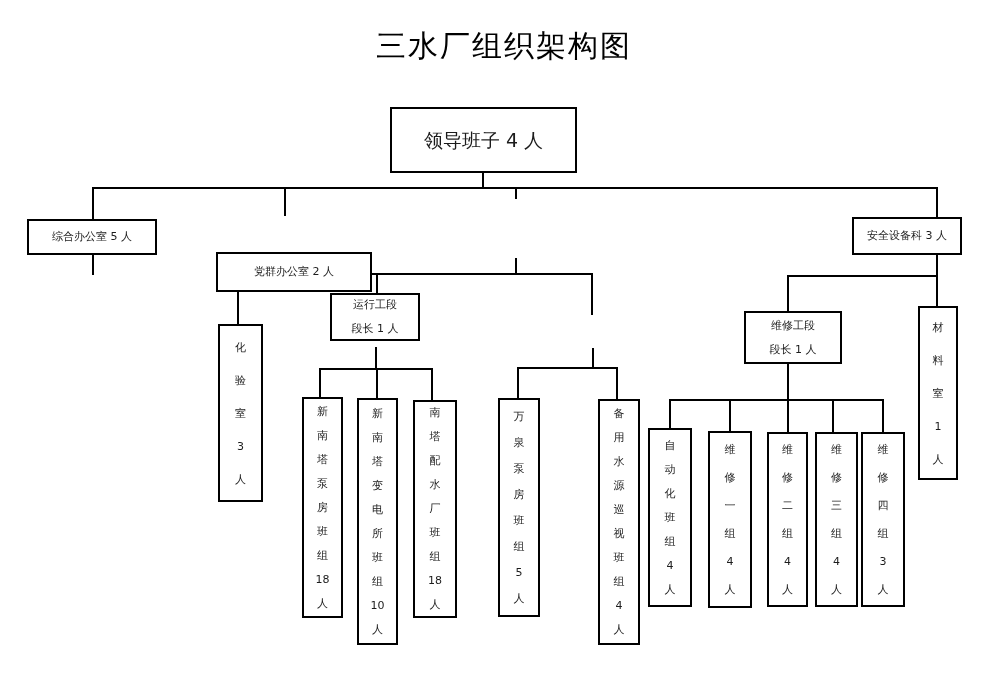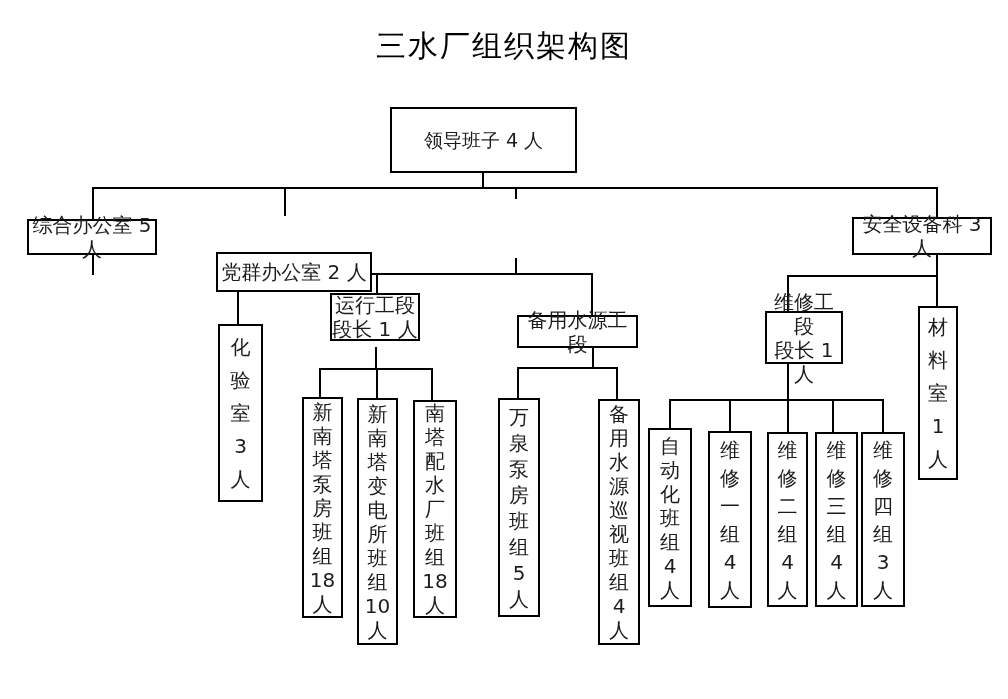--- a/index.html
+++ b/index.html
@@ -7,21 +7,21 @@
     position:relative;width:1008px;height:699px;background:#ffffff;overflow:hidden;
     font-family:"DejaVu Sans",sans-serif;color:#1c1c1c;
   }
   .page-title{
     position:absolute;left:0;top:26px;width:1008px;text-align:center;
     font-size:30px;font-weight:400;letter-spacing:2px;color:#000;
   }
   .box{
     position:absolute;box-sizing:border-box;border:2px solid #000;background:#fff;
     display:flex;align-items:center;justify-content:center;text-align:center;
-    white-space:pre-line;font-size:20px;line-height:24px;
+    white-space:pre-line;font-size:11px;line-height:24px;
   }
   .big{font-size:19px;}
   .lh33{line-height:33px;}
   .lh28{line-height:28px;}
   .lh26{line-height:26px;}
   .vl{position:absolute;width:2px;background:#000;}
   .hl{position:absolute;height:2px;background:#000;}
 </style>
 </head>
 <body>
@@ -66,32 +66,31 @@
   <div class="vl" style="left:669px;top:399px;height:29px;"></div>
   <div class="vl" style="left:729px;top:399px;height:32px;"></div>
   <div class="vl" style="left:787px;top:399px;height:33px;"></div>
   <div class="vl" style="left:832px;top:399px;height:33px;"></div>
   <div class="vl" style="left:882px;top:399px;height:33px;"></div>
 
   <div class="box big" style="left:390px;top:95px;width:187px;height:66px;margin-top:12px;">领导班子 4 人</div>
 
   <div class="box" style="left:27px;top:219px;width:130px;height:36px;">综合办公室 5 人</div>
   <div class="box" style="left:216px;top:216px;width:156px;height:40px;margin-top:36px;">党群办公室 2 人</div>
-  <div class="box" style="left:852px;top:217px;width:140px;height:38px;">安全设备科 3 人</div>
+  <div class="box" style="left:852px;top:217px;width:110px;height:38px;">安全设备科 3 人</div>
 
 
   <div class="box lh33" style="left:218px;top:324px;width:45px;height:178px;">化
 验
 室
 3
 人</div>
   <div class="box" style="left:330px;top:293px;width:90px;height:48px;">运行工段
 段长 1 人</div>
-  <div class="box" style="left:517px;top:315px;width:121px;height:33px;">备用水源工段</div>
-  <div class="box" style="left:744px;top:311px;width:78px;height:53px;margin-left:21px;">维修工段
+  <div class="box" style="left:744px;top:311px;width:98px;height:53px;">维修工段
 段长 1 人</div>
   <div class="box lh33" style="left:918px;top:306px;width:40px;height:174px;">材
 料
 室
 1
 人</div>
 
   <div class="box" style="left:302px;top:397px;width:41px;height:221px;">新
 南
 塔

